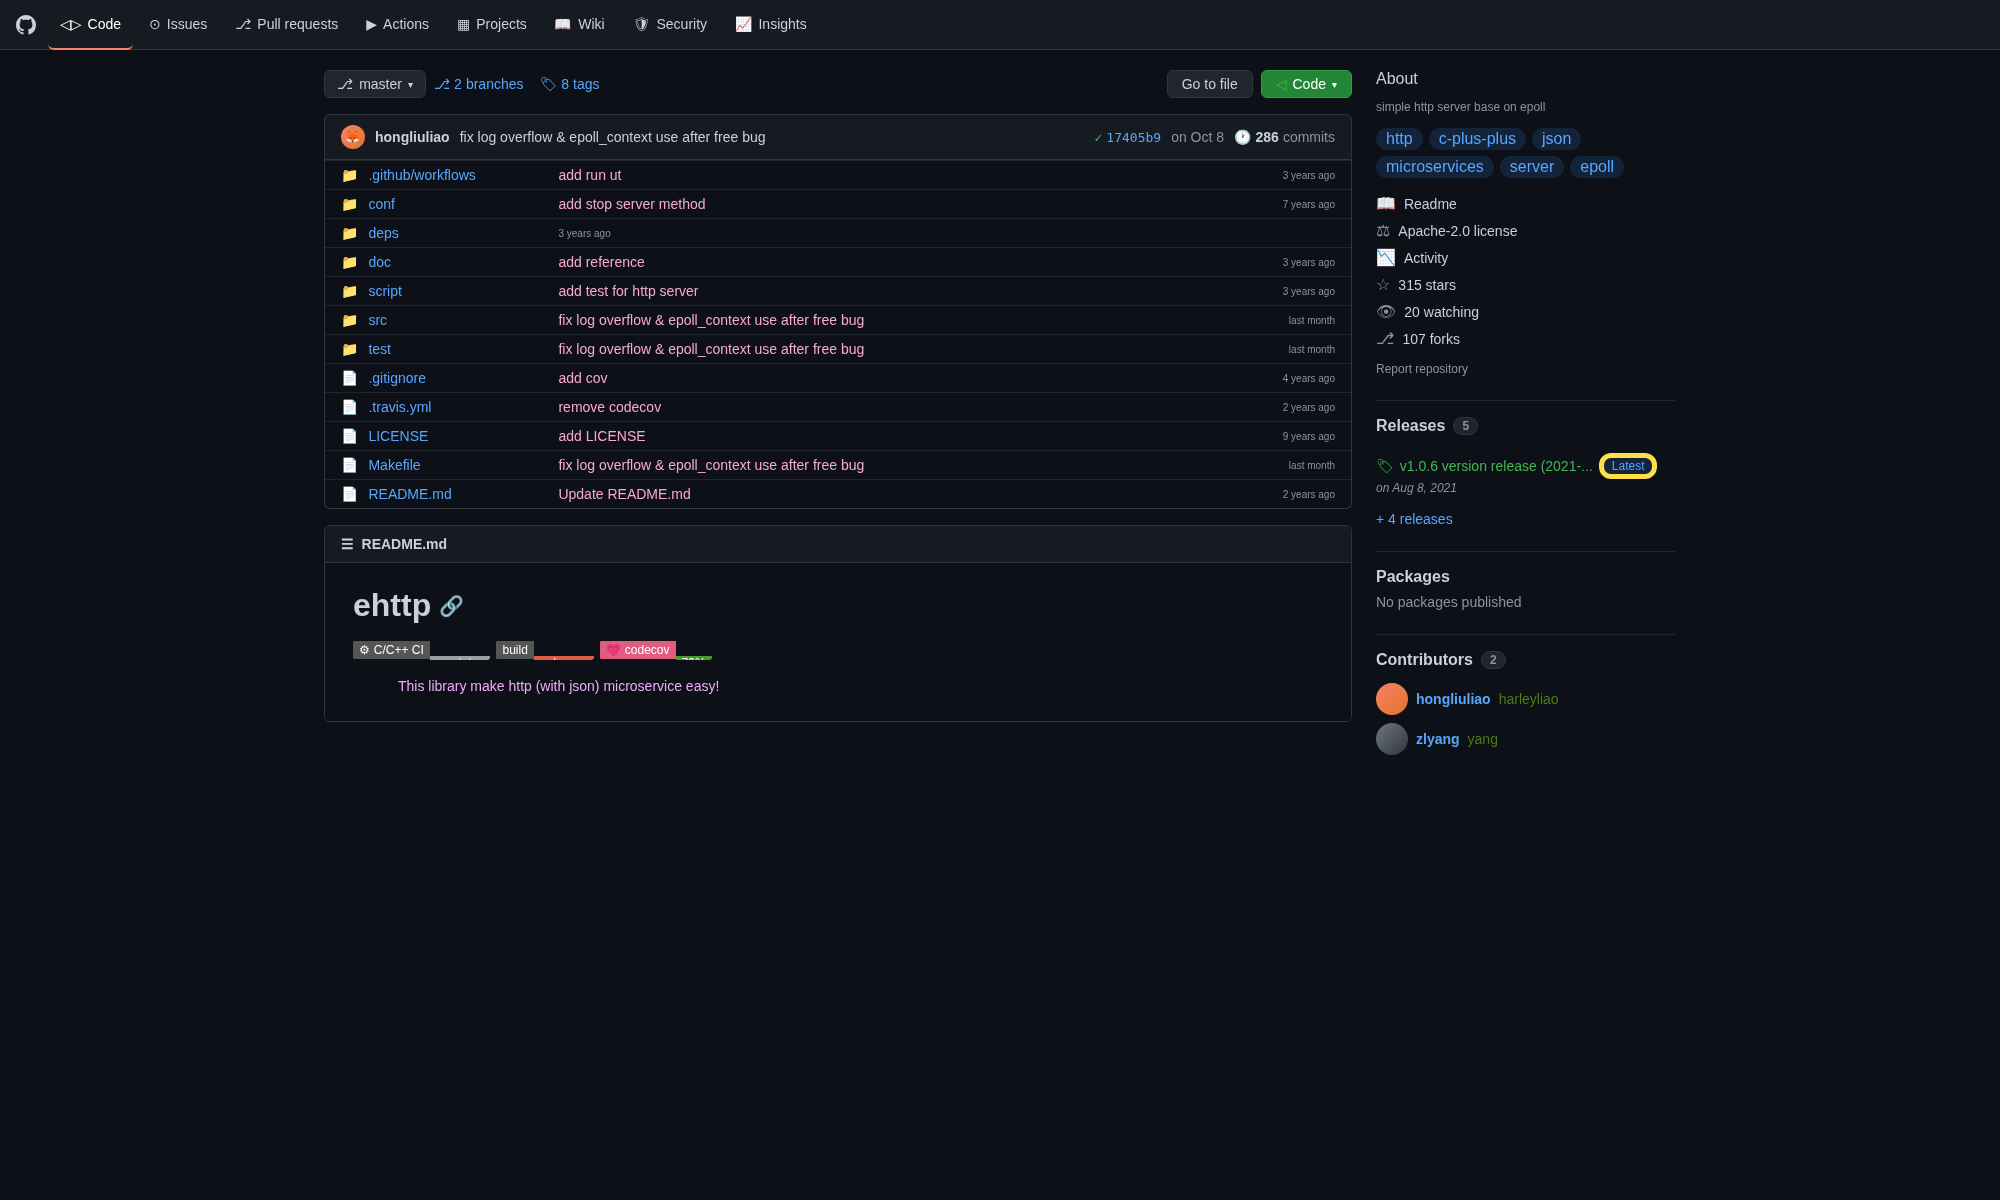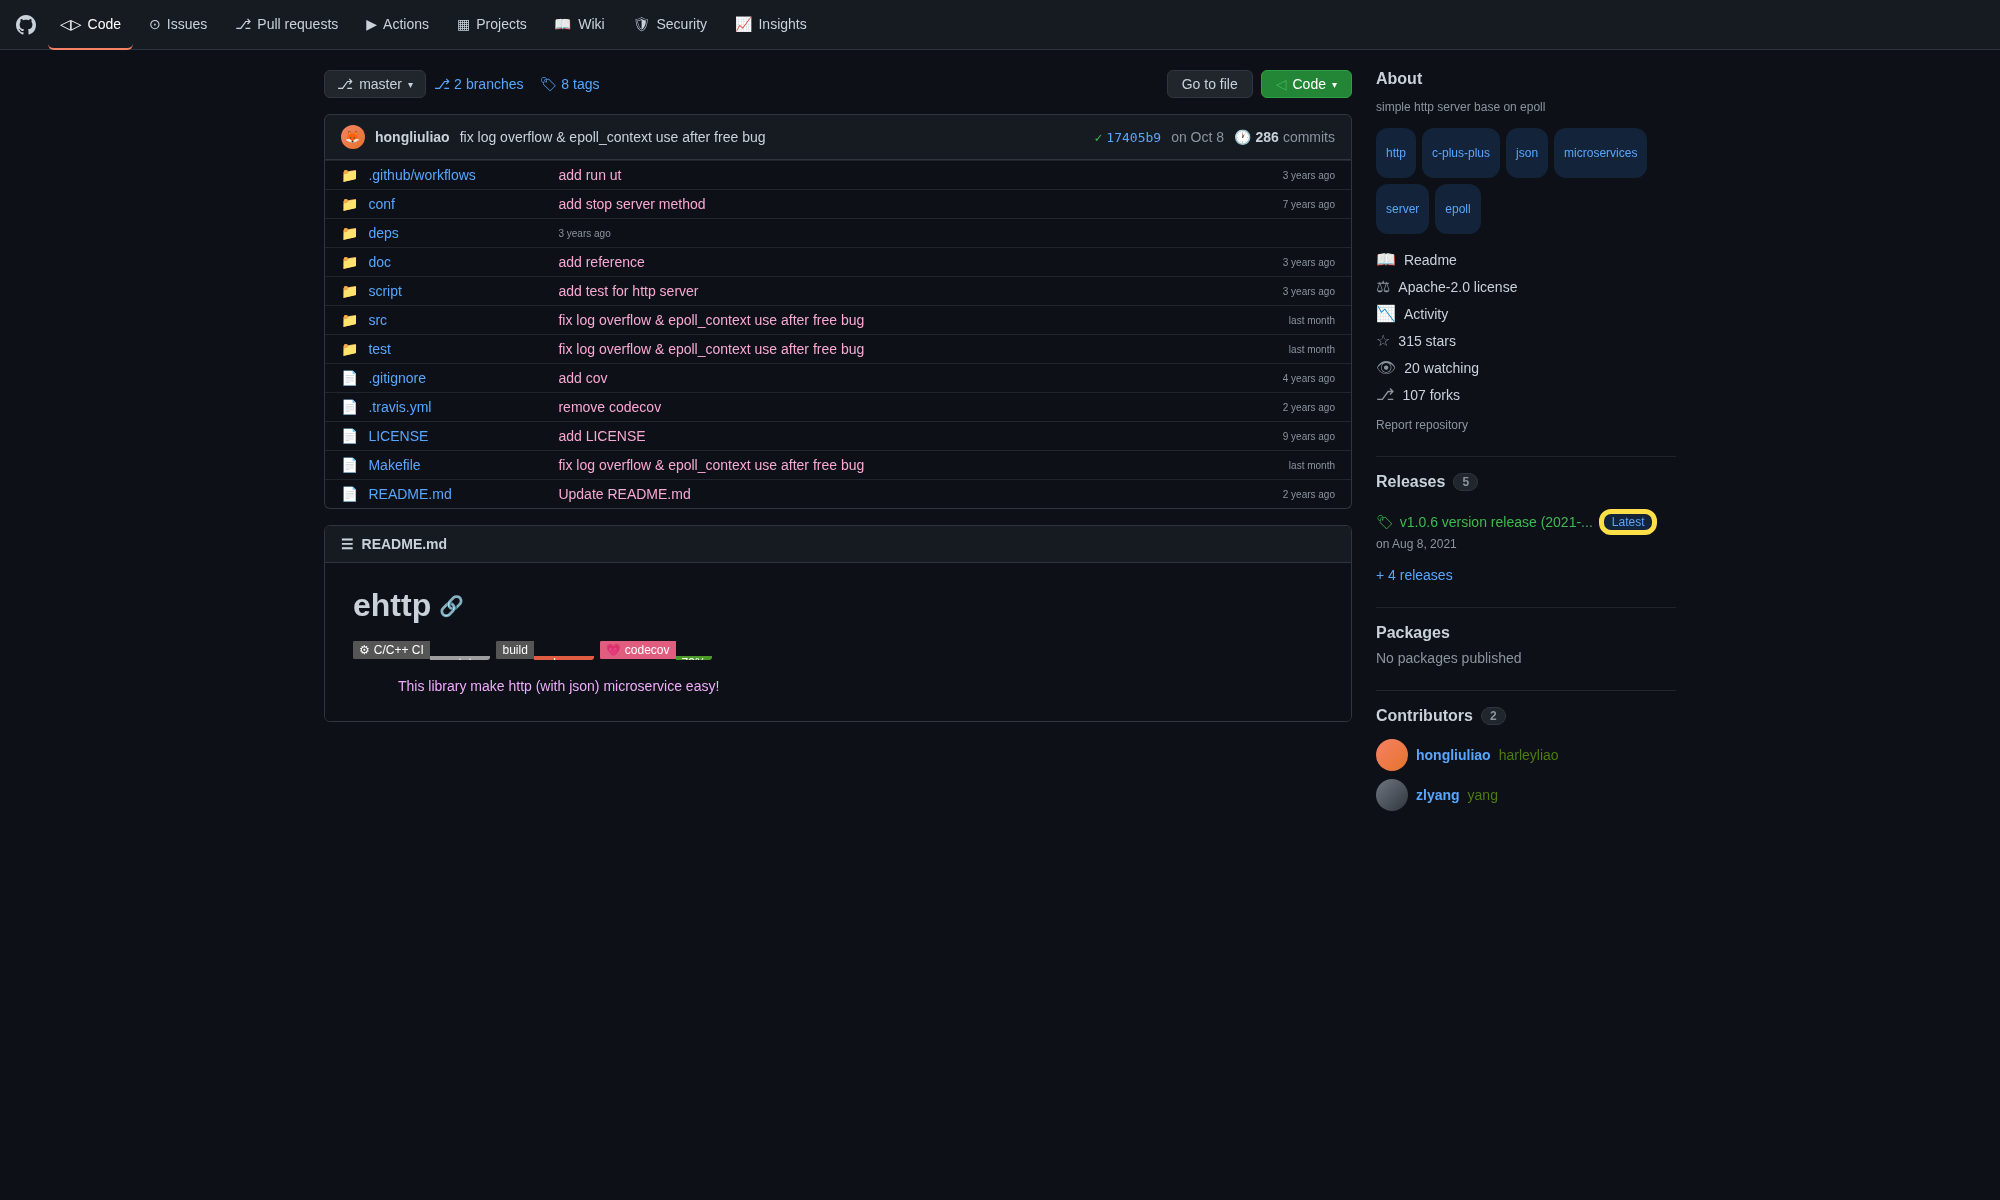--- a/index.html
+++ b/index.html
@@ -232,32 +232,32 @@
     }
     .badge-gray { background: #9e9e9e; }
     .badge-orange { background: #e05d44; }
     .badge-green { background: #4c9a2a; }
     .readme-desc { color: #f0abfc; font-size: 14px; line-height: 1.5; margin-left: 45px; }
 
     
     .about-section { margin-bottom: 24px; }
     .about-title {
       font-size: 16px;
-      font-weight: 700;
+      font-weight: 400;
       color: #c9d1d9;
       margin-bottom: 10px;
     }
     .about-desc { color: #8b949e; font-size: 12px; margin-bottom: 12px; line-height: 1.5; }
     .tag-list { display: flex; flex-wrap: wrap; gap: 6px; margin-bottom: 12px; }
     .tag {
       background: #388bfd26;
       color: #58a6ff;
       border-radius: 12px;
-      padding: 18px 10px;
-      font-size: 12px;
+      padding: 2px 10px;
+      font-size: 16px;
       cursor: pointer;
     }
     .sidebar-link {
       display: flex;
       align-items: center;
       gap: 8px;
       color: #c9d1d9;
       padding: 4px 0;
       font-size: 14px;
       cursor: pointer;
@@ -304,21 +304,21 @@
       margin-bottom: 2px;
     }
     .latest-badge {
       background: #388bfd26;
       color: #58a6ff;
       border: 5px solid #fde047;
       border-radius: 12px;
       padding: 1px 8px;
       font-size: 12px;
     }
-    .release-date { color: #8b949e; font-size: 12px; }
+    .release-date { color: #8b949e; font-size: 12px; font-style: italic; }
     .more-link { color: #58a6ff; font-size: 14px; cursor: pointer; display: block; margin-top: 8px; }
 
     
     .packages-section { margin-bottom: 24px; }
     .packages-title {
       font-size: 16px;
       font-weight: 600;
       color: #c9d1d9;
       margin-bottom: 8px;
     }

